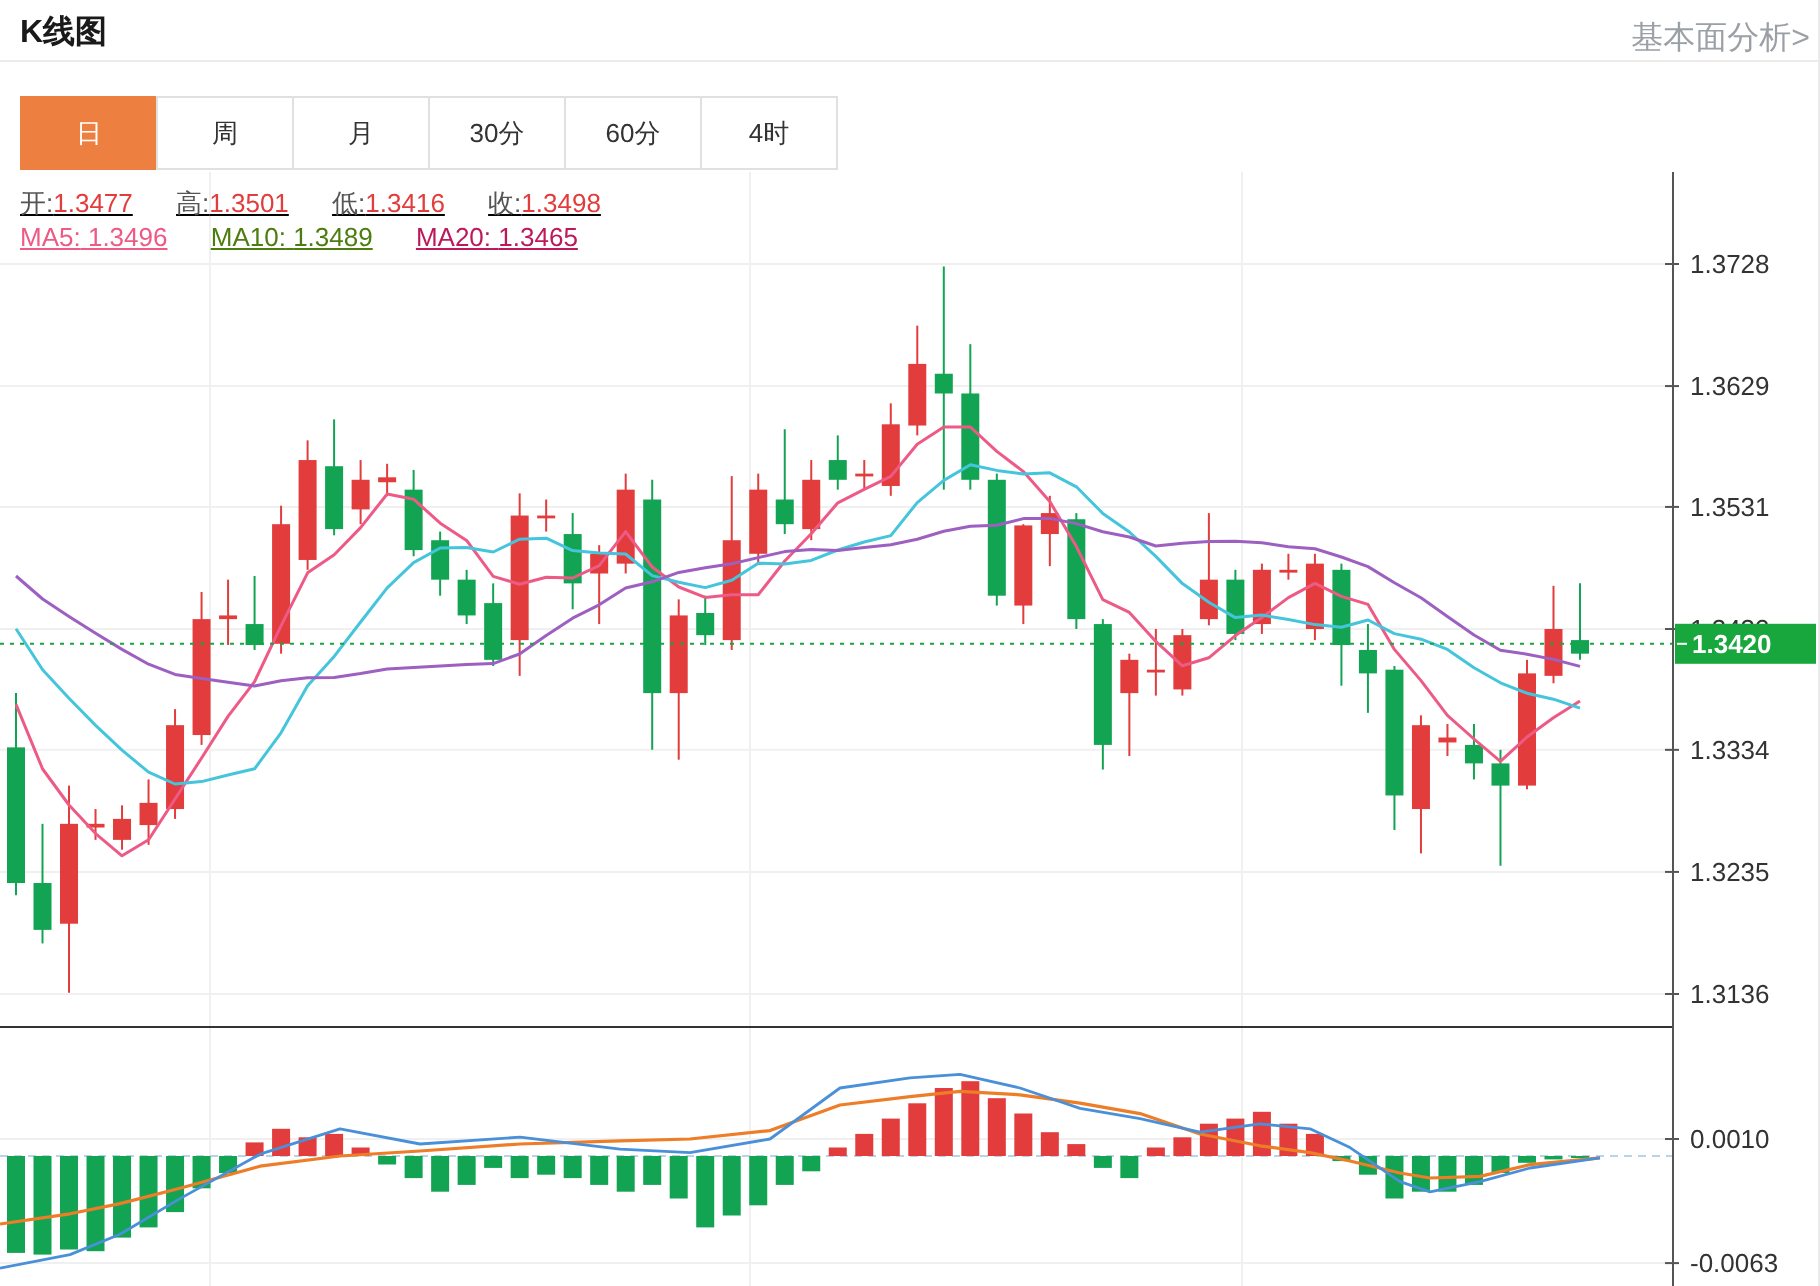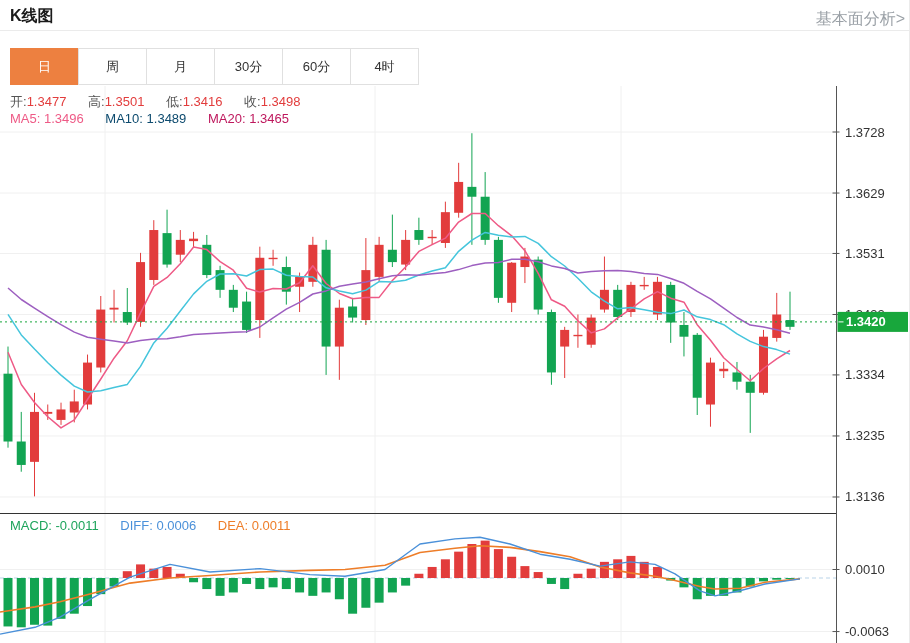--- a/index.html
+++ b/index.html
@@ -14,21 +14,21 @@
   .tabbar{position:absolute;left:10px;top:48px;display:flex;}
   .tab{
     width:69px;height:37px;box-sizing:border-box;border:1px solid #e0e0e0;margin-left:-1px;
     display:flex;align-items:center;justify-content:center;font-size:13px;color:#333;
     background:#fff;cursor:pointer;user-select:none;
   }
   .tab:first-child{margin-left:0;}
   .tab.active{background:#ed8040;border-color:#ed8040;color:#fff;}
   .legend-row{position:absolute;left:10px;font-size:13px;white-space:nowrap;}
   .legend-row .lbl{color:#555;}
-  .legend-row .item{margin-right:18px;}
+  .legend-row .item{margin-right:18px;text-decoration:underline;}
   #chart-svg{position:absolute;left:0;top:0;}
   .axis-text{font-size:13px;fill:#333;}
   .badge-text{font-size:13px;font-weight:bold;fill:#fff;}
 </style>
 </head>
 <body>
 
 <div id="app">
 
   <svg id="chart-svg" width="910" height="643">
@@ -281,23 +281,18 @@
 
   <div class="legend-row" style="top:93px;">
     <span class="item"><span class="lbl">开:</span><span style="color:#e23c3c">1.3477</span></span>
     <span class="item"><span class="lbl">高:</span><span style="color:#e23c3c">1.3501</span></span>
     <span class="item"><span class="lbl">低:</span><span style="color:#e23c3c">1.3416</span></span>
     <span class="item"><span class="lbl">收:</span><span style="color:#e23c3c">1.3498</span></span>
   </div>
 
   <div class="legend-row" style="top:111px;">
     <span class="item" style="color: rgb(238, 90, 134);"><span>MA5:</span> <span>1.3496</span></span>
-    <span class="item" style="color: #0c4a6e;"><span>MA10:</span> <span>1.3489</span></span>
+    <span class="item" style="color: #4d7c0f;"><span>MA10:</span> <span>1.3489</span></span>
     <span class="item" style="color: #be185d;"><span>MA20:</span> <span>1.3465</span></span>
   </div>
 
-  <div class="legend-row" style="top:518px;">
-    <span class="item" style="color: rgb(30, 164, 92);"><span>MACD:</span> <span>-0.0011</span></span>
-    <span class="item" style="color: rgb(74, 144, 217);"><span>DIFF:</span> <span>0.0006</span></span>
-    <span class="item" style="color: rgb(238, 125, 40);"><span>DEA:</span> <span>0.0011</span></span>
-  </div>
 
 </div>
 
 </body></html>

